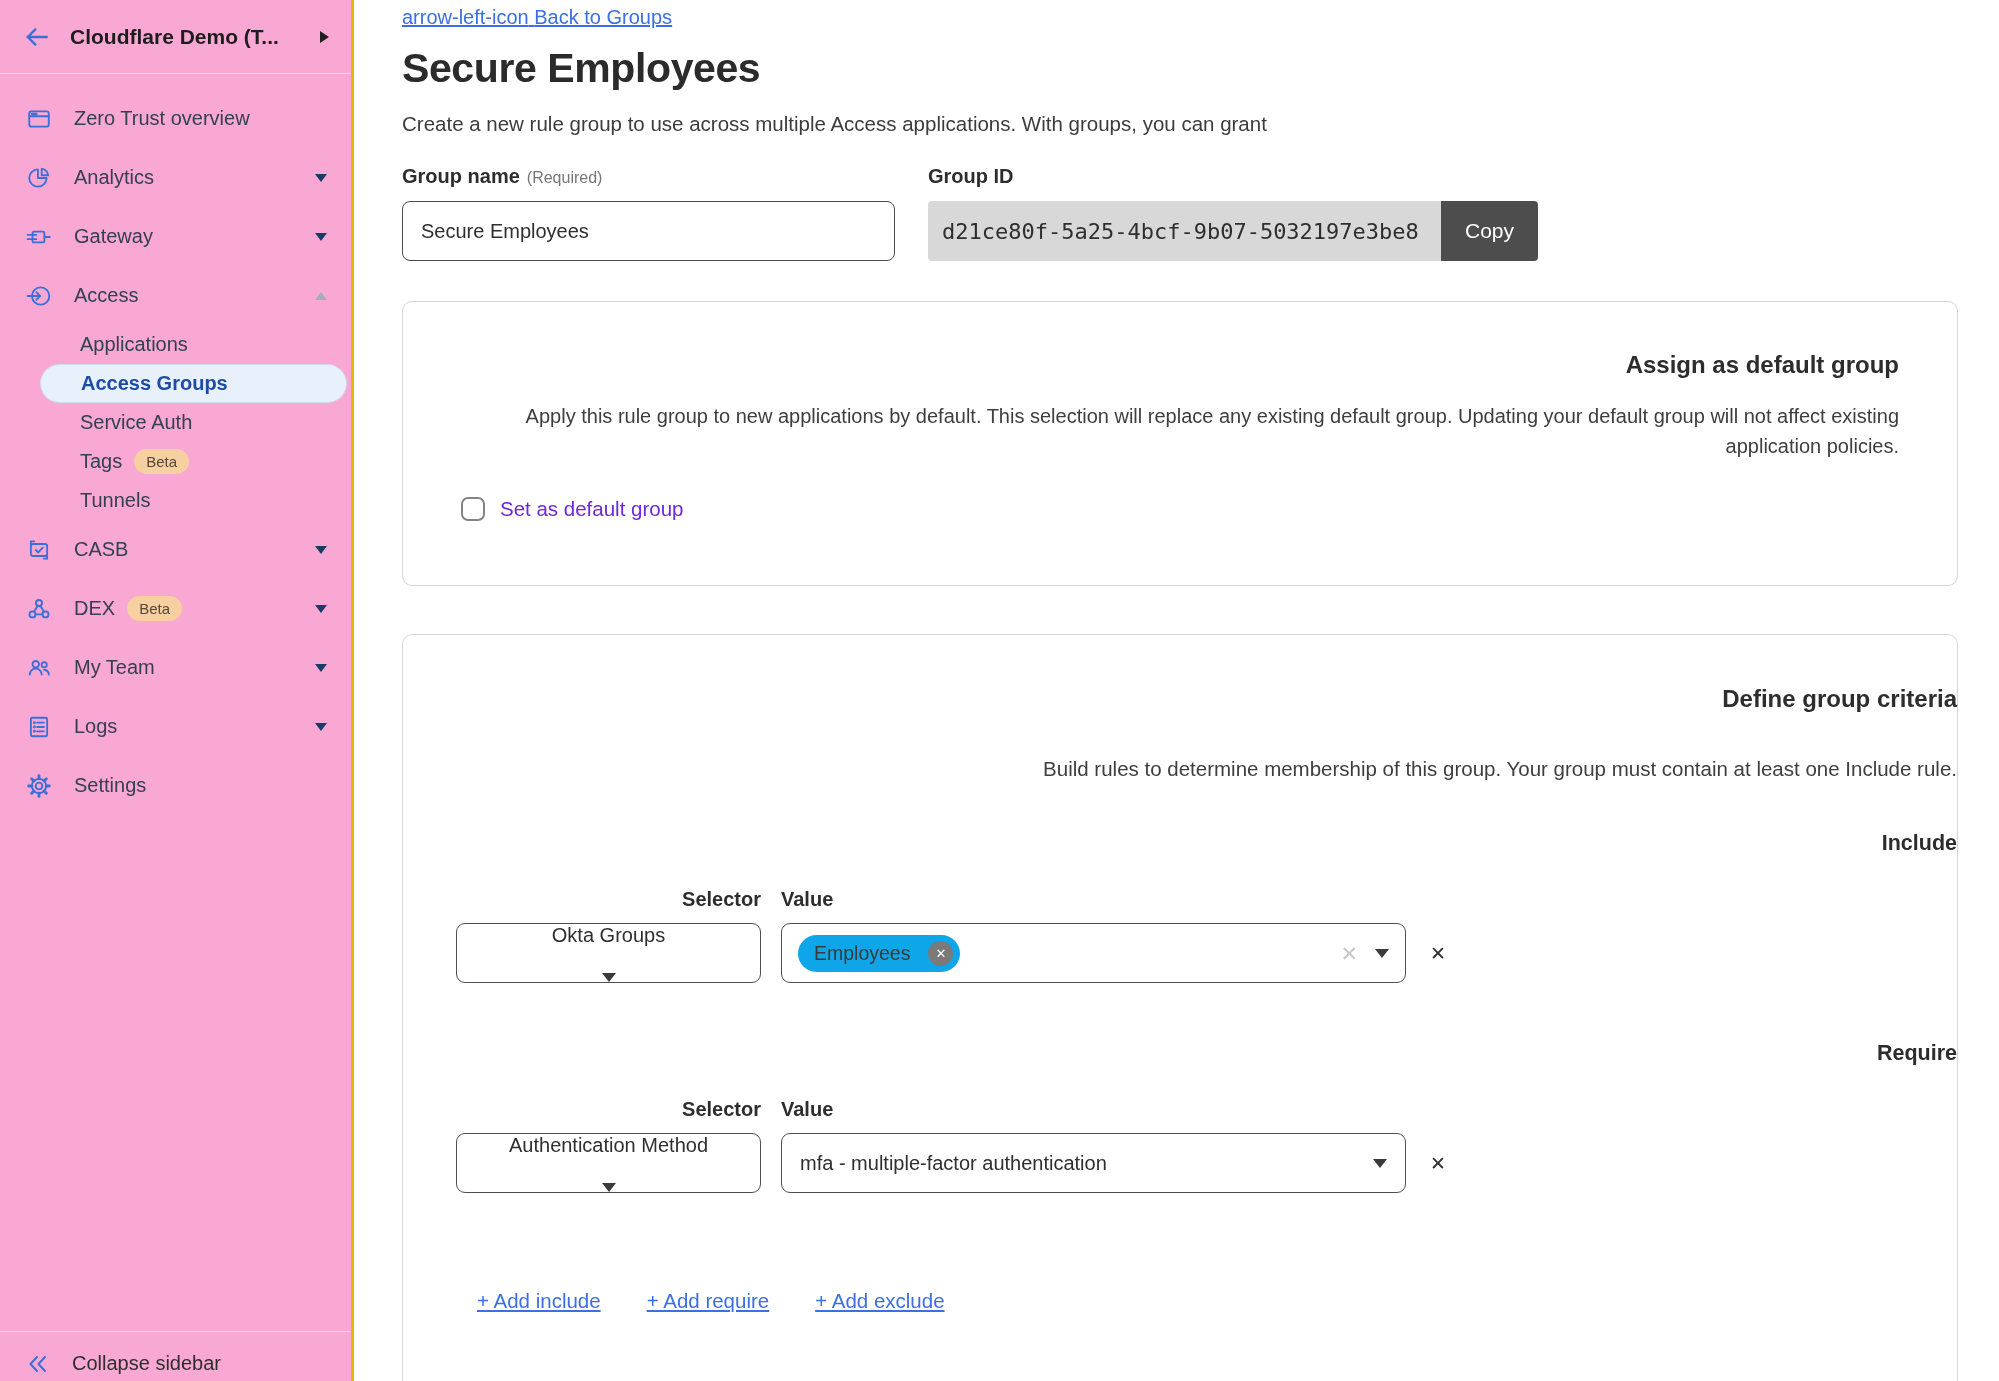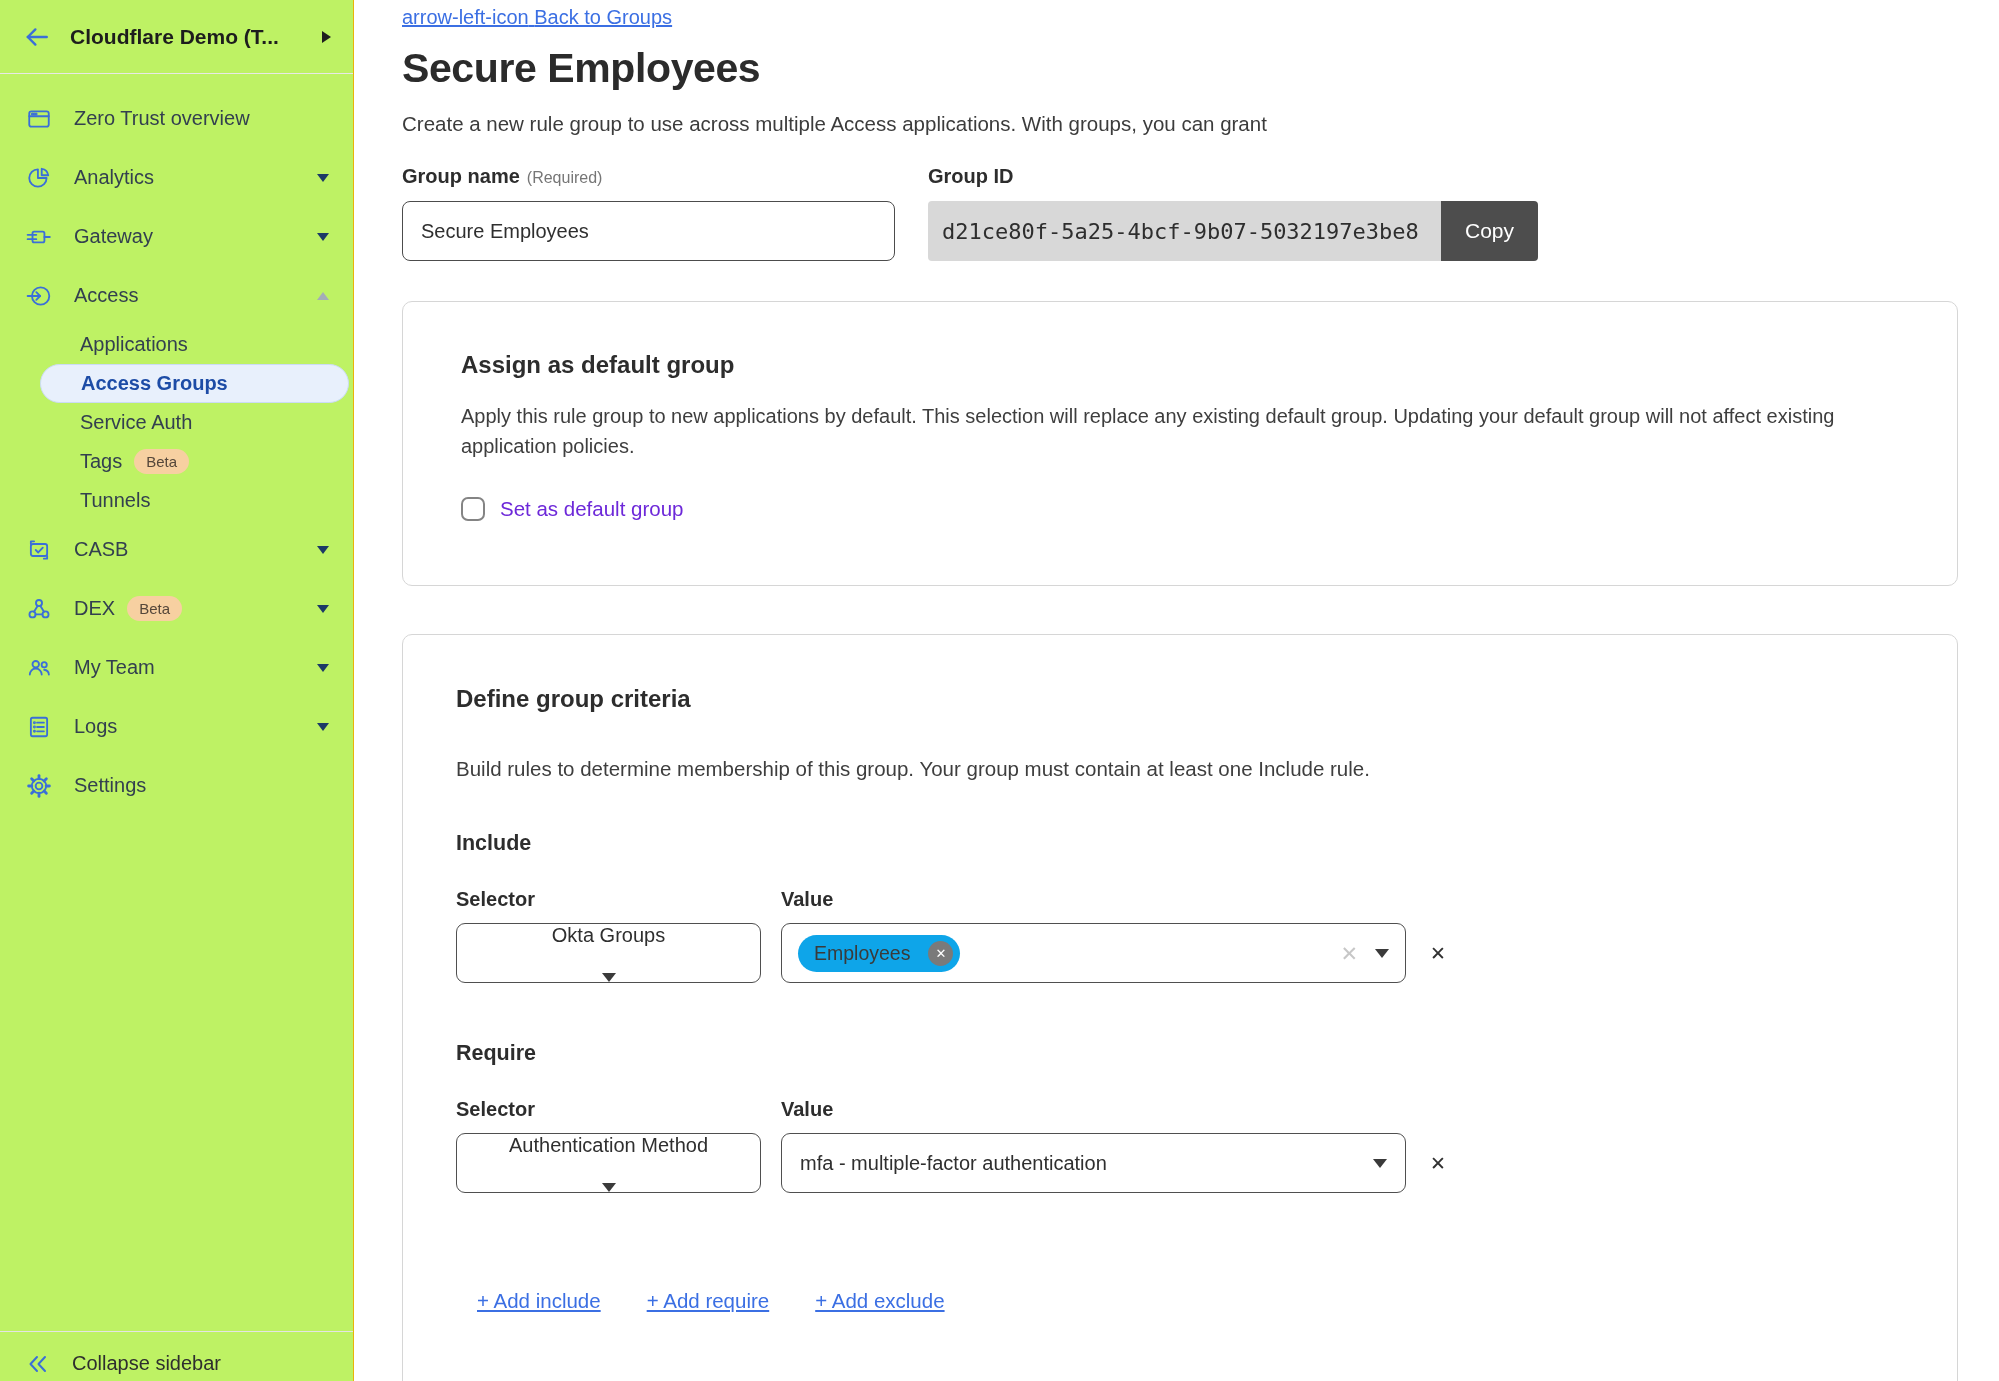--- a/index.html
+++ b/index.html
@@ -5,21 +5,21 @@
   * { box-sizing: border-box; margin: 0; padding: 0; }
   html,body { width:1999px; height:1381px; }
   body {
     font-family: "Liberation Sans", "DejaVu Sans", sans-serif;
     background:#fff; color:#2d2d2d; position:relative; overflow:hidden;
   }
   svg { display:block; }
 
   
   .sidebar { position:absolute; left:0; top:0; width:354px; height:1381px;
-             background:#bef264; border-right:1px solid #eab308; }
+             background:#f9a8d4; border-right:3px solid #eab308; }
   .sb-header { height:74px; display:flex; align-items:center;
                padding:0 14px 0 24px; border-bottom:1px solid #e8e8e8; }
   .sb-title { font-size:21px; font-weight:700; color:#1d1d1d; margin-left:20px;
               white-space:nowrap; }
   .hdr-chevron { margin-left:auto; margin-right:8px; width:0; height:0;
                  border-top:6px solid transparent; border-bottom:6px solid transparent;
                  border-left:9px solid #1f1f1f; }
   .sb-nav { padding-top:15px; }
   .sb-item { height:59px; display:flex; align-items:center;
              padding:0 18px 0 26px; font-size:20px; color:#33404f; cursor:pointer; }
@@ -57,21 +57,21 @@
   .group-id-col { margin-left:33px; }
   .id-assembly { margin-top:13px; display:flex; height:60px; }
   .id-box { width:513px; background:#d8d8d8; border-radius:4px 0 0 4px; display:flex;
             align-items:center; padding:0 14px; white-space:nowrap;
             font-family:"DejaVu Sans Mono","Liberation Mono",monospace;
             font-size:22px; color:#2e2e2e; }
   .copy-btn { width:97px; background:#4d4d4d; color:#fff; font-size:21px; border:none;
               border-radius:0 4px 4px 0; cursor:pointer;
               font-family:"Liberation Sans","DejaVu Sans",sans-serif; }
 
-  .card { border:1px solid #d6d6d6; border-radius:10px; background:#fff; width:1556px; }
+  .card { border:1px solid #d6d6d6; border-radius:10px; background:#fff; width:1556px;text-align:right; }
   .card1 { margin-top:40px; height:285px; padding:49px 58px 0; }
   .card-title { font-size:24px; font-weight:700; color:#2d2d2d; }
   .card1 .para { margin-top:22px; font-size:20px; line-height:30px; color:#3e3e3e; }
   .checkbox-row { margin-top:36px; display:flex; align-items:center; cursor:pointer; }
   .checkbox { width:24px; height:24px; border:2px solid #848484; border-radius:7px;
               margin-right:15px; background:#fff; flex:none; }
   .checkbox-label { font-size:20.5px; color:#6d28d9; }
 
   .card2 { margin-top:48px; height:770px; padding:50px 0 0 53px; }
   .card2 .desc { margin-top:44px; font-size:20.5px; color:#3e3e3e; }

